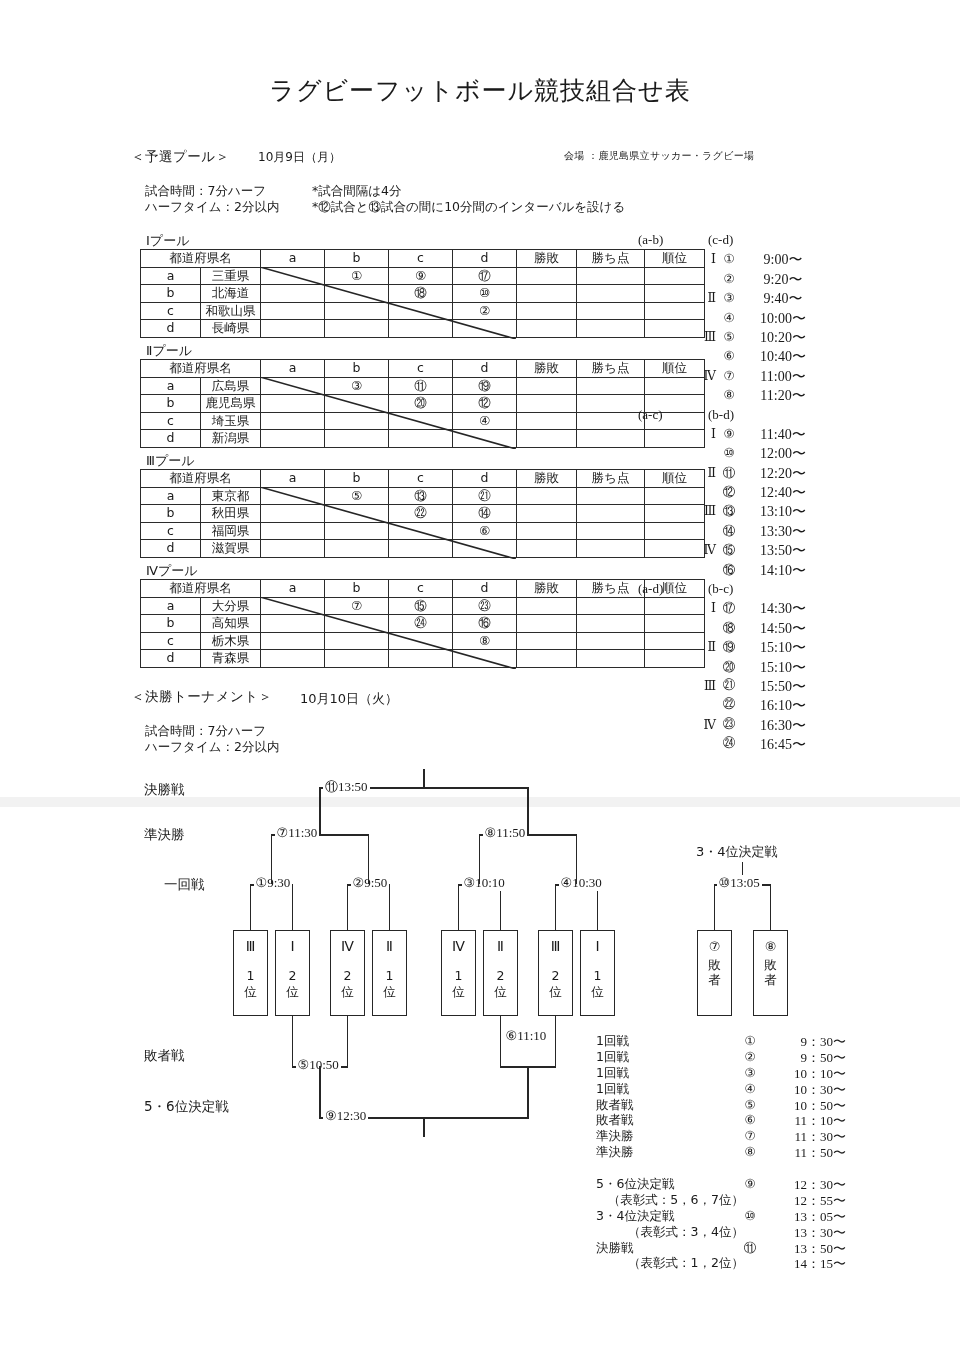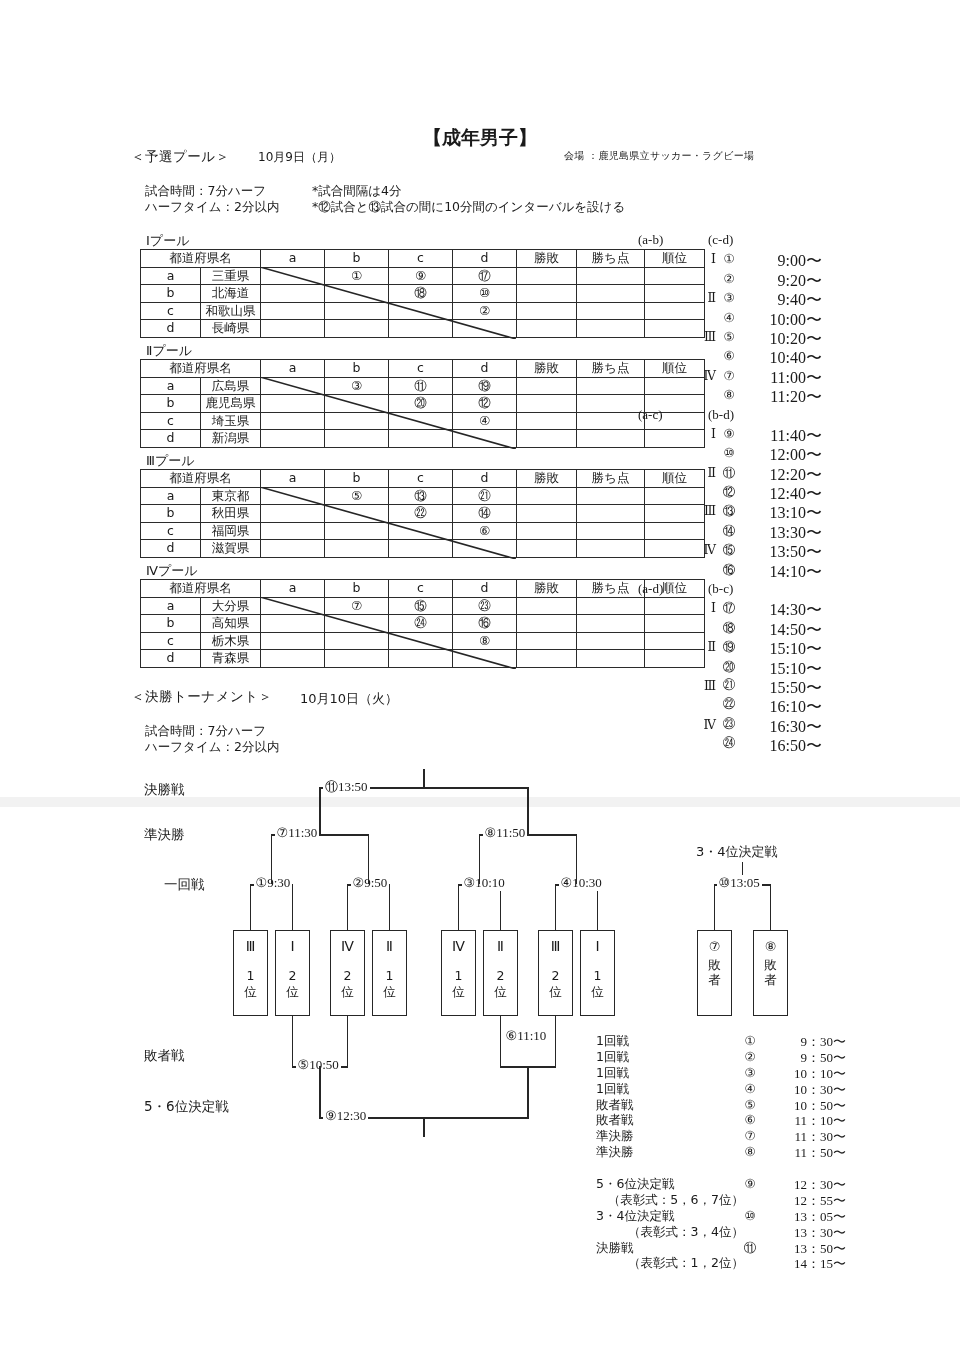--- a/index.html
+++ b/index.html
@@ -70,21 +70,21 @@
   .diag { position:absolute; pointer-events:none; }
 
   
   .sched { position:absolute; font-size:13px;
     font-family:"Liberation Serif","DejaVu Serif",serif; }
   .sched-row { position:relative; height:19.4px; white-space:nowrap; }
   .sp-l { position:absolute; left:2px; }
   .sp-r { position:absolute; left:72px; }
   .sched-pool { position:absolute; left:60px; width:20px; text-align:right; font-size:12.5px;}
   .sched-no   { position:absolute; left:82px; width:22px; text-align:center; font-size:12.5px;}
-  .sched-time { position:absolute; left:108px; width:78px; text-align:right; font-size:16px;}
+  .sched-time { position:absolute; left:108px; width:78px; text-align:center; font-size:14px;}
 
   
   .tour-label { position:absolute; left:131px; top:688px; font-size:13.5px;
     font-family:"DejaVu Sans","Liberation Sans",sans-serif; letter-spacing:0.5px;}
   .tour-date  { position:absolute; left:300px; top:690px; font-size:13px;
     font-family:"DejaVu Sans","Liberation Sans",sans-serif;}
   .tnote-a { left:145px; top:723px; }
   .tnote-b { left:145px; top:739px; }
 
   .round-label { position:absolute; font-size:13.5px;
@@ -124,21 +124,21 @@
   .bno   { position:absolute; left:140px; width:28px; text-align:center; font-size:12.5px;}
   .btime { position:absolute; left:172px; width:78px; text-align:right; font-size:13px;}
 </style>
 </head>
 <body>
 
 <div class="page">
 
   <div class="scanband" style="top:797px;"></div>
 
-  <div class="doc-subtitle">【成年男子】</div>
+  <div class="doc-title">ラグビーフットボール競技組合せ表</div>
   <div class="prelim-label">＜予選プール＞</div>
   <div class="prelim-date">10月9日（月）</div>
   <div class="venue">会場 ：鹿児島県立サッカー・ラグビー場</div>
 
   <div class="note note-a">試合時間：7分ハーフ</div>
   <div class="note note-b">ハーフタイム：2分以内</div>
   <div class="note note-c">*試合間隔は4分</div>
   <div class="note note-d">*⑫試合と⑬試合の間に10分間のインターバルを設ける</div>
 
   <div id="pools-host">
@@ -532,21 +532,21 @@
         <span class="sched-time">16:10〜</span>
       </div>
       <div class="sched-row">
         <span class="sched-pool">Ⅳ</span>
         <span class="sched-no">㉓</span>
         <span class="sched-time">16:30〜</span>
       </div>
       <div class="sched-row">
         <span class="sched-pool"></span>
         <span class="sched-no">㉔</span>
-        <span class="sched-time">16:50〜</span>
+        <span class="sched-time">16:45〜</span>
       </div>
     </div>
 
   <div class="tour-label">＜決勝トーナメント＞</div>
   <div class="tour-date">10月10日（火）</div>
   <div class="note tnote-a">試合時間：7分ハーフ</div>
   <div class="note tnote-b">ハーフタイム：2分以内</div>
 
   <div class="round-label" style="left:144px; top:781px;">決勝戦</div>
   <div class="round-label" style="left:144px; top:826px;">準決勝</div>

